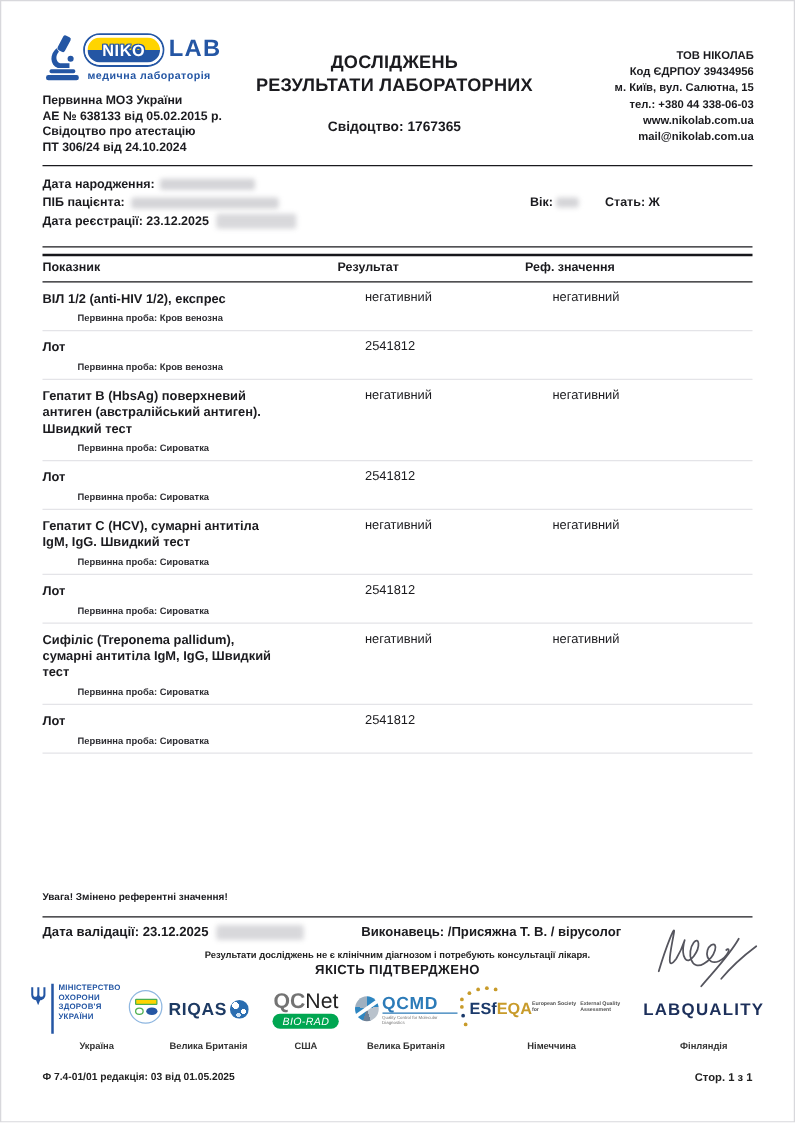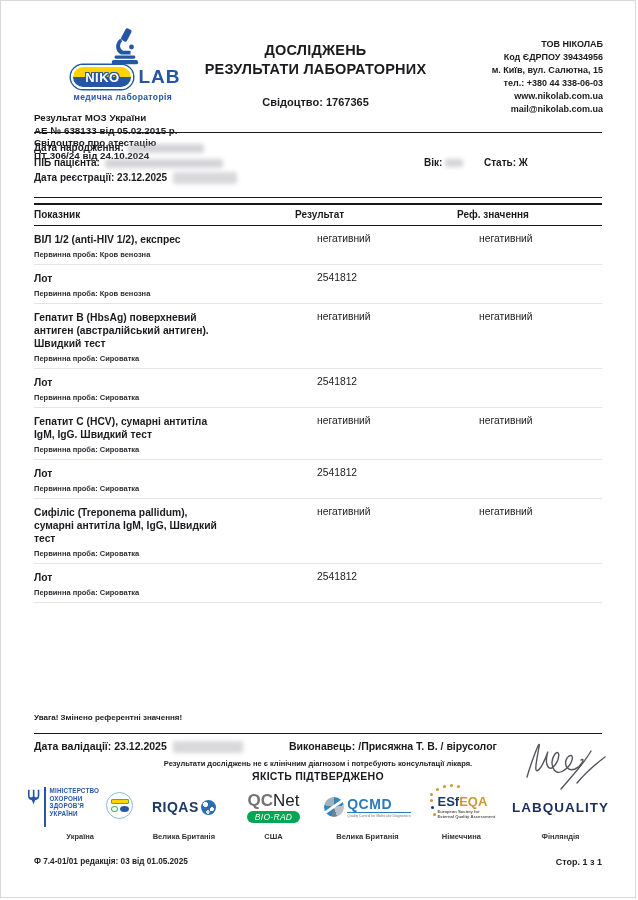--- a/index.html
+++ b/index.html
@@ -1,21 +1,21 @@
 <!DOCTYPE html>
 <html><head>
 <meta charset="utf-8">
 <style>
   * { margin:0; padding:0; box-sizing:border-box; }
   body { background:#fff; font-family:"Liberation Sans", sans-serif; color:#1b1b1f; }
   .page { position:relative; width:636px; height:898px; background:#fff; border:1px solid #d8d8dc; overflow:hidden; }
 
   
   .logo-block { position:absolute; left:33px; top:26px; width:180px; }
-  .logo-row { display:flex; align-items:center;flex-direction:column; }
+  .logo-row { display:flex; align-items:flex-end; }
   .microscope { width:30px; height:38px; flex:0 0 auto; }
   .logo-text { margin-left:4px; }
   .pill-row { display:flex; align-items:center; }
   .niko-pill { width:62px; height:24px; border-radius:13px; border:2px solid #fff;
     box-shadow:0 0 0 1.5px #2456a4; background:linear-gradient(#ffd400 0 52%, #2456a4 52% 100%);
     display:flex; align-items:center; justify-content:center; }
   .niko-pill span { color:#fff; font-size:13px; font-weight:900; letter-spacing:.5px;
     text-shadow:1px 0 #2456a4,-1px 0 #2456a4,0 1px #2456a4,0 -1px #2456a4,1px 1px #2456a4,-1px -1px #2456a4,1px -1px #2456a4,-1px 1px #2456a4; }
   .lab-word { color:#2456a4; font-size:19px; font-weight:900; letter-spacing:1px; margin-left:5px; }
   .tagline { color:#2456a4; font-size:8.5px; font-weight:700; letter-spacing:.4px; margin-top:3px; margin-left:2px; }
@@ -40,23 +40,23 @@
   .r-birth { width:76px; height:9px; margin-left:4px; }
   .r-reg { width:64px; height:12px; margin-left:6px; opacity:.45; }
   .r-val { width:70px; height:12px; margin-left:6px; opacity:.45; }
   .abs-age { position:absolute; left:390px; }
   .abs-sex { position:absolute; left:450px; }
 
   
   .table { position:absolute; left:33px; right:33px; top:202px; }
   .t-head { display:flex; border-top:2px solid #17171b; border-bottom:1.2px solid #17171b; padding:4px 0 5px; font-size:10px; font-weight:800; }
   .t-row { display:flex; border-bottom:1px solid #e4e4e8; padding:7px 0 5px; }
-  .c1 { width:261px; } .c2 { width:162px; } .c3 { flex:1; }
+  .c1 { width:236px; } .c2 { width:150px; } .c3 { flex:1; }
   .t-name { font-size:10.3px; font-weight:600; line-height:13px; max-width:195px; }
-  .t-sample { font-size:7.5px; font-weight:600; color:#2e2e33; margin-top:4px; }
+  .t-sample { font-size:7.5px; font-weight:600; color:#2e2e33; margin-top:4px;margin-left:28px; }
   .t-result, .t-ref { font-size:10.3px; font-weight:400;padding-left:22px; }
 
   
   .notice { position:absolute; left:33px; top:712px; font-size:8px; font-weight:600;text-align:center; }
   .validation { position:absolute; left:33px; right:33px; top:739px; font-size:10.5px; font-weight:600; }
   .executor { position:absolute; left:255px; top:0; }
   .disclaimer { position:absolute; left:0; right:0; top:758px; text-align:center; font-size:7.5px; font-weight:600; color:#222; }
   .quality-title { position:absolute; left:0; right:0; top:769px; text-align:center; font-size:10.5px; font-weight:800; letter-spacing:.3px; }
   .signature { position:absolute; right:26px; top:726px; width:92px; height:68px; z-index:5; }
 
@@ -93,21 +93,21 @@
   .qcmd { display:flex; align-items:center; gap:3px; }
   .qcmd-swirl { width:20px; height:20px; border-radius:50%;
     background:conic-gradient(#2e86c1 0 22%, #b9c2cc 22% 45%, #6f8196 45% 55%, #2e86c1 55% 78%, #9fb0c0 78% 100%);
     position:relative; }
   .qcmd-swirl::after { content:""; position:absolute; left:-2px; top:8px; width:24px; height:3px; background:#fff; transform:rotate(-35deg); }
   .qcmd-right { display:flex; flex-direction:column; }
   .qcmd-word { font-size:14px; font-weight:600; color:#2c7bb8; letter-spacing:.5px; border-bottom:1.6px solid #2c7bb8; line-height:15px; }
   .qcmd-sub { font-size:3.5px; color:#777; margin-top:1px; }
 
   
-  .esfeqa { position:relative; display:flex; flex-direction:column; align-items:flex-start; padding-left:10px; }
+  .esfeqa { position:relative; display:flex; flex-direction:row; align-items:flex-start; padding-left:10px; }
   .esf-dots { position:absolute; left:2px; top:-2px; width:3px; height:3px; border-radius:50%; background:#c89b2a;
     box-shadow:6px -5px 0 #c89b2a, 13px -8px 0 #c89b2a, 20px -9px 0 #c89b2a, 27px -8px 0 #c89b2a, 0 6px 0 #c89b2a, 1px 13px 0 #1b3a6b, 3px 20px 0 #c89b2a; }
   .esf-word { font-size:13px; font-weight:800; line-height:14px; }
   .esf-navy { color:#1b3a6b; } .esf-gold { color:#c89b2a; }
   .esf-sub { font-size:4.2px; color:#555; line-height:5.2px; font-weight:600; }
 
   
   .labq { font-size:13.5px; font-weight:800; letter-spacing:1px; color:#1c2f5a; }
 
   .formline { position:absolute; left:33px; right:33px; top:856px; display:flex; justify-content:space-between; font-size:8.2px; font-weight:600; color:#222; }
@@ -133,21 +133,21 @@
         <div class="pill-row">
           <div class="niko-pill">
             <span>NIKO</span>
           </div>
           <span class="lab-word">LAB</span>
         </div>
         <div class="tagline">медична лабораторія</div>
       </div>
     </div>
     <div class="license">
-        <div>Результат МОЗ України</div>
+        <div>Первинна МОЗ України</div>
         <div>АЕ № 638133 від 05.02.2015 р.</div>
         <div>Свідоцтво про атестацію</div>
         <div>ПТ 306/24 від 24.10.2024</div>
       </div>
   </div>
 
   <div class="title-block">
     <div class="title-line">ДОСЛІДЖЕНЬ</div>
     <div class="title-line">РЕЗУЛЬТАТИ ЛАБОРАТОРНИХ</div>
     <div class="order-line">

